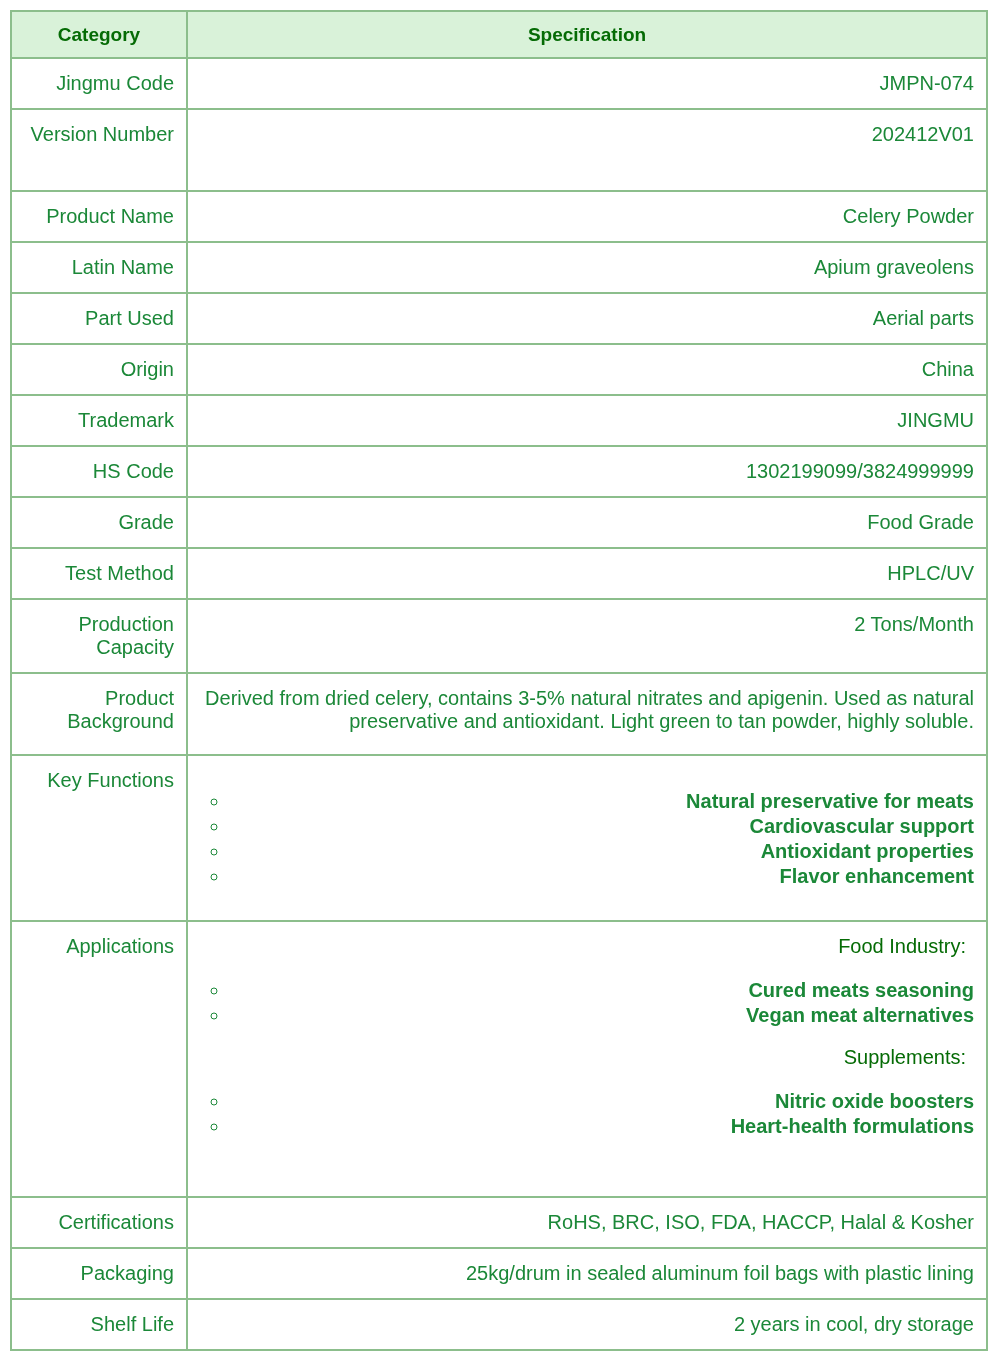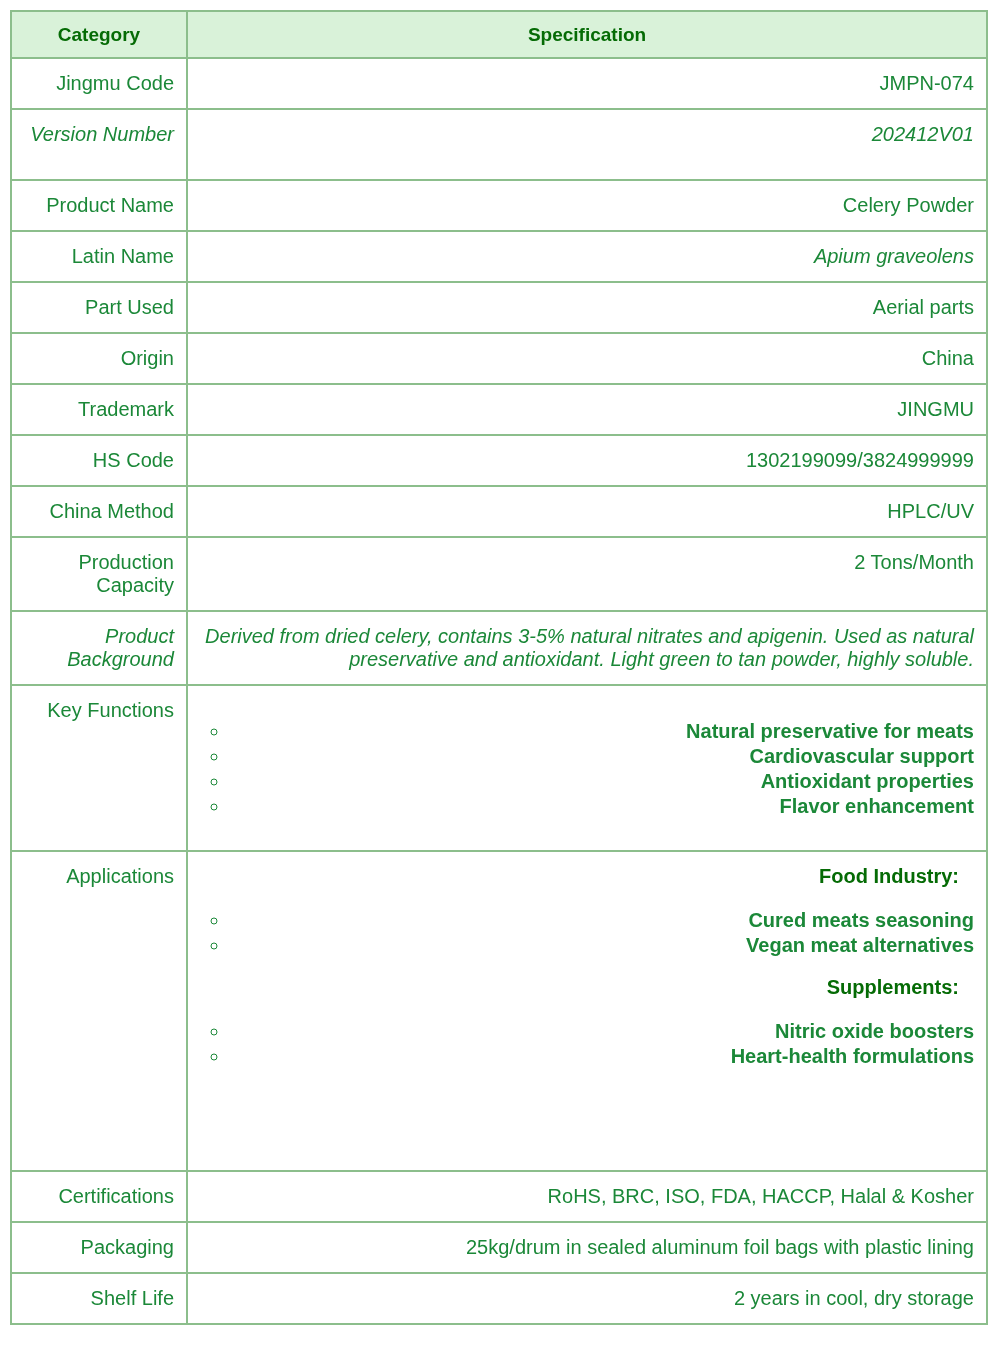--- a/index.html
+++ b/index.html
@@ -36,39 +36,39 @@
   th{
     background:var(--header-bg);
     color:var(--header-text);
     font-weight:bold;
     font-size:19px;
     text-align:center;
     padding:11px 12px;
   }
   tr.h48{height:44px;}
   tr.h47{height:47px;}
-  tr.h71{height:71px;font-style:italic;}
+  tr.h71{height:82px;}
   tr.h72{height:72px;margin-left:18px;}
   tr.h162{height:162px;}
-  tr.h257{height:320px;}
-  td.italic{font-style:italic;}
+  tr.h257{height:276px;}
+  td.italic{}
   ul.dot-list{
     list-style-type:circle;
     margin:20px 0 18px 0;
     padding-left:30px;
   }
   ul.dot-list li{
     line-height:25px;
     padding-left:2px;
     font-weight:bold;
   }
   ul.dot-list li::marker{color:var(--body-text);}
   p.subhead{
-    margin:10px 15px;
-    font-weight:bold;
+    margin:10px 8px;
+    font-weight:normal;
     color:var(--header-text);
   }
   p.subhead:first-child{margin-top:0;}
 </style>
 </head>
 <body>
 
 <table class="spec">
   <colgroup>
       <col class="c-cat">
@@ -107,21 +107,25 @@
     </tr>
     <tr class="h47">
       <td>Trademark</td>
       <td>JINGMU</td>
     </tr>
     <tr class="h47">
       <td>HS Code</td>
       <td>1302199099/3824999999</td>
     </tr>
     <tr class="h47">
-      <td>China Method</td>
+      <td>Grade</td>
+      <td>Food Grade</td>
+    </tr>
+    <tr class="h47">
+      <td>Test Method</td>
       <td>HPLC/UV</td>
     </tr>
     <tr class="h72">
       <td>Production Capacity</td>
       <td>2 Tons/Month</td>
     </tr>
     <tr class="h71">
       <td>Product Background</td>
       <td>Derived from dried celery, contains 3-5% natural nitrates and apigenin. Used as natural preservative and antioxidant. Light green to tan powder, highly soluble.</td>
     </tr>

